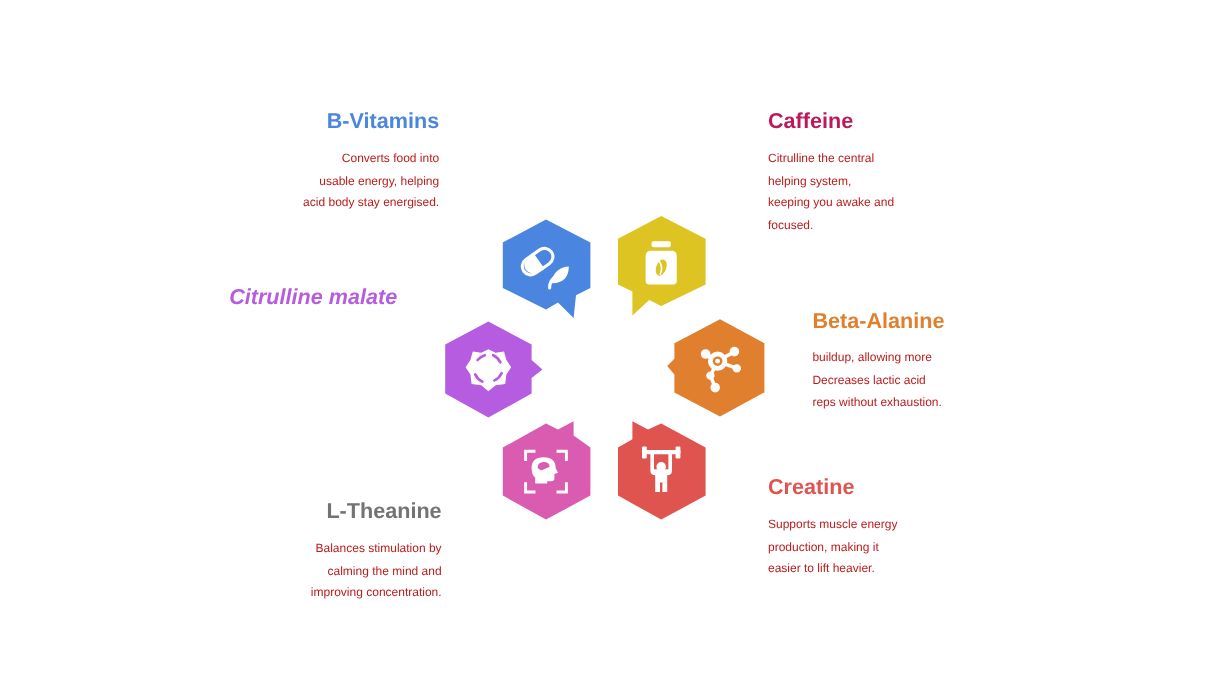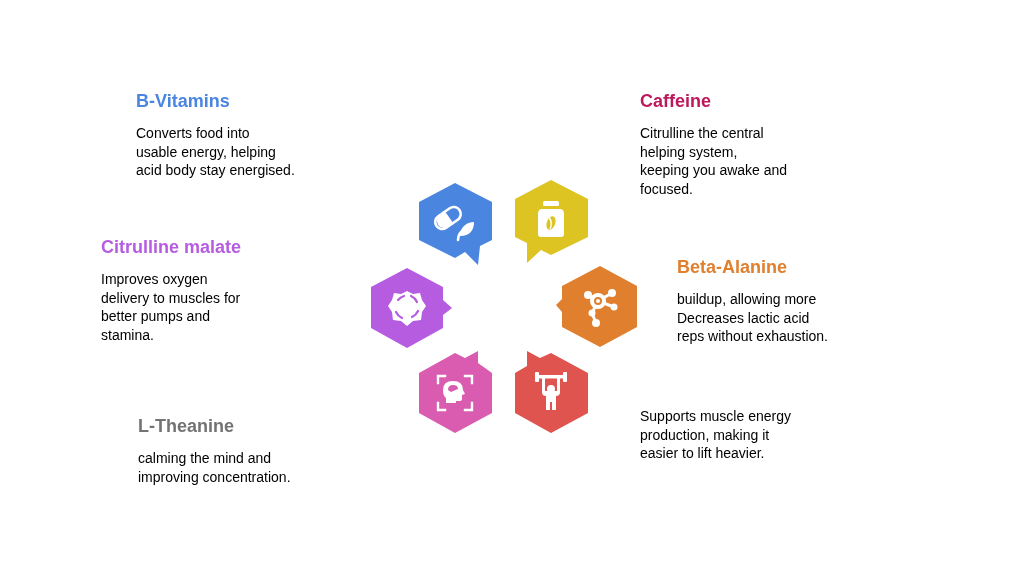--- a/index.html
+++ b/index.html
@@ -2,22 +2,22 @@
 <html><head>
 <meta charset="utf-8">
 <style>
   html, body { margin: 0; padding: 0; }
   body {
     width: 1024px; height: 576px; background: #ffffff; position: relative; overflow: hidden;
     font-family: "Liberation Sans", "DejaVu Sans", sans-serif;
   }
   .card { position: absolute; }
   .card .title { font-weight: bold; font-size: 18px; line-height: 22px; margin: 0; }
-  .card .desc { font-size: 14px; line-height: 18.5px; color: #000000; margin-top: 12px; }
-  .card.left { text-align: left; }
+  .card .desc { font-size: 10px; line-height: 18.5px; color: #b91c1c; margin-top: 12px; }
+  .card.left { text-align: right; }
   .card.right { text-align: left; }
   svg.hexes { position: absolute; left: 0; top: 0; }
 </style>
 </head>
 <body>
 
 <div class="card left" style="right:658px; top:90px; width:230px;">
   <div class="title" style="color:#4A86E0;">B-Vitamins</div>
   <div class="desc">
     <div>Converts food into</div>
@@ -30,47 +30,43 @@
   <div class="title" style="color:#be185d;">Caffeine</div>
   <div class="desc">
     <div>Citrulline the central</div>
     <div>helping system,</div>
     <div>keeping you awake and</div>
     <div>focused.</div>
   </div>
 </div>
 
 <div class="card left" style="right:693px; top:236px; width:230px;">
-  <div class="title" style="color:#B65CE0;">Citrulline malate</div>
-  <div class="desc">
-    <div>Improves oxygen</div>
-    <div>delivery to muscles for</div>
-    <div>better pumps and</div>
-    <div>stamina.</div>
-  </div>
+  <div class="title" style="color:#B65CE0;font-style:italic;">Citrulline malate</div>
 </div>
 
 <div class="card right" style="left:677px; top:236px; width:230px;margin-top:20px;">
   <div class="title" style="color:#E07F2E;">Beta-Alanine</div>
   <div class="desc">
     <div>buildup, allowing more</div>
     <div>Decreases lactic acid</div>
     <div>reps without exhaustion.</div>
   </div>
 </div>
 
 <div class="card left" style="right:656px; top:395px; width:230px;">
   <div class="title" style="color:#737373;margin-top:20px;">L-Theanine</div>
   <div class="desc">
+    <div>Balances stimulation by</div>
     <div>calming the mind and</div>
     <div>improving concentration.</div>
   </div>
 </div>
 
 <div class="card right" style="left:640px; top:395px; width:230px;">
+  <div class="title" style="color:#E05450;">Creatine</div>
   <div class="desc">
     <div>Supports muscle energy</div>
     <div>production, making it</div>
     <div>easier to lift heavier.</div>
   </div>
 </div>
 
 <svg class="hexes" width="1024" height="576" viewBox="0 0 1024 576">
 
   <g>

